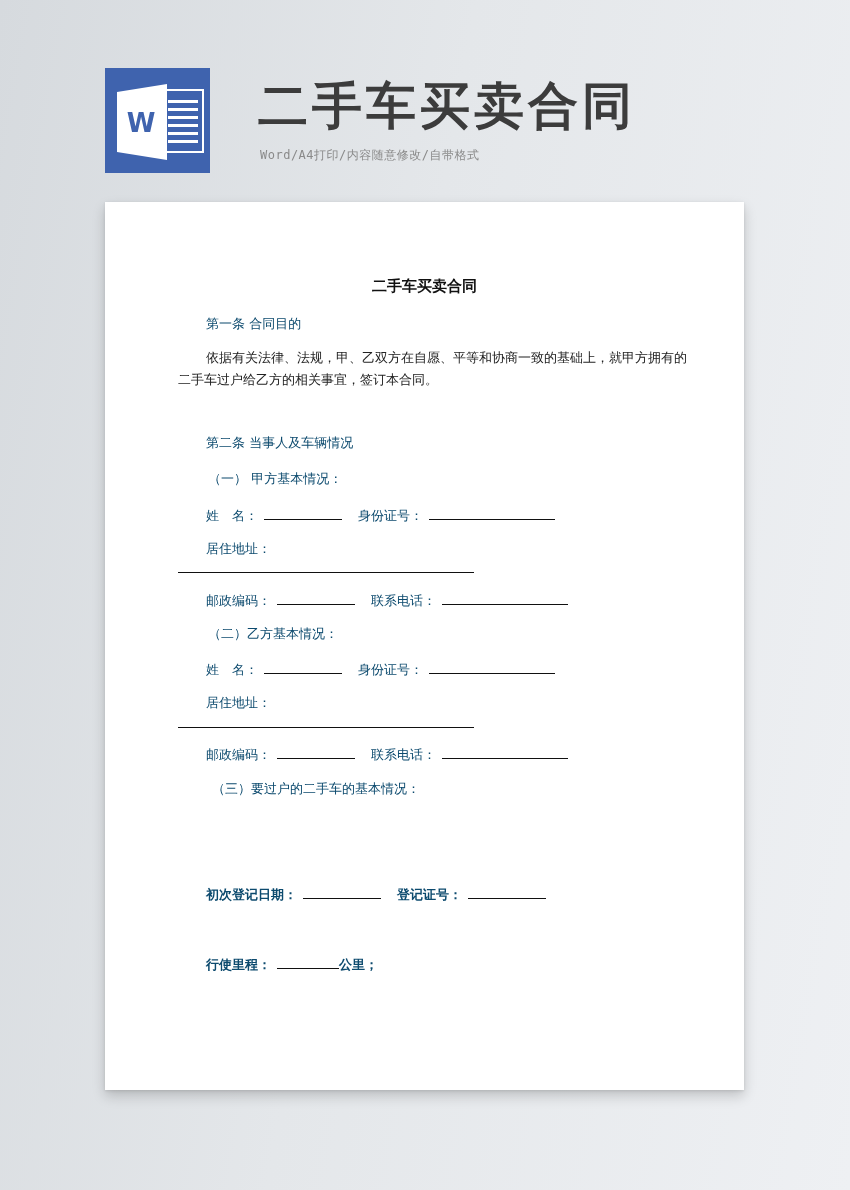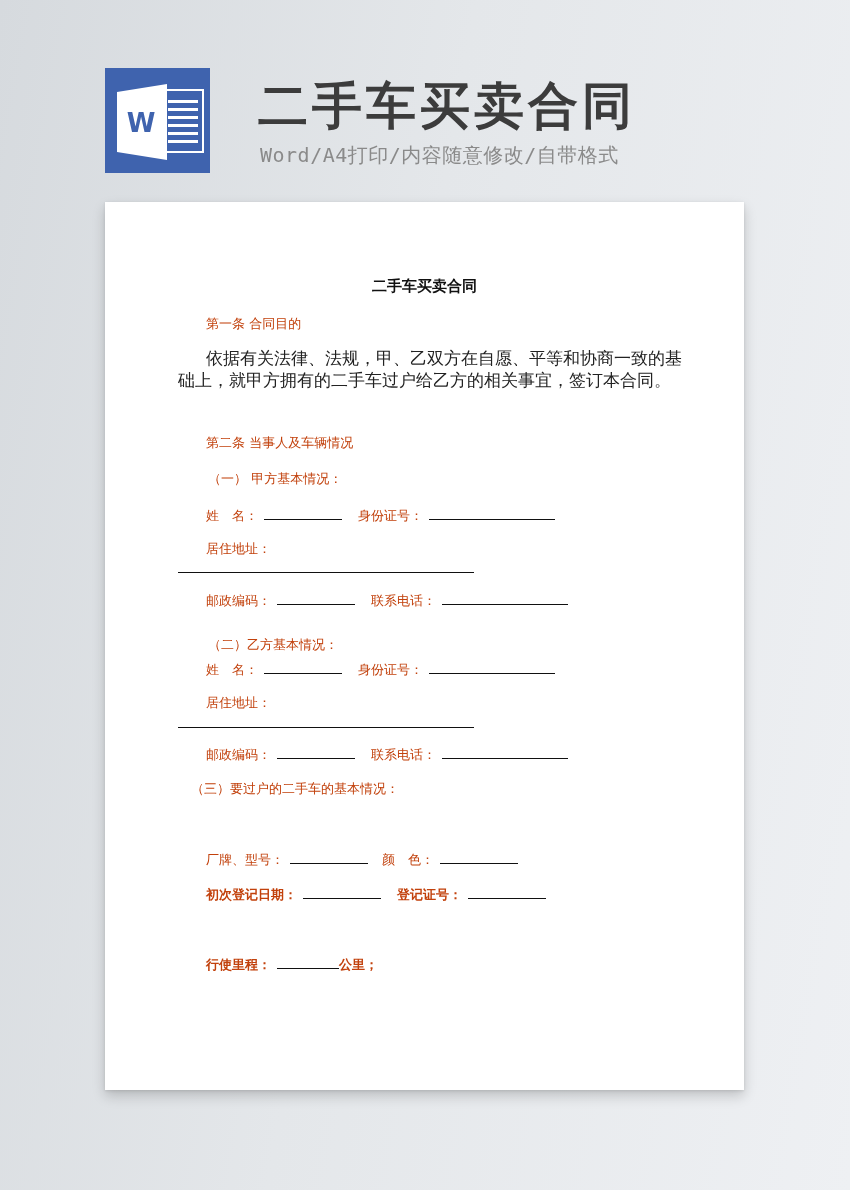--- a/index.html
+++ b/index.html
@@ -15,38 +15,38 @@
     .word-icon svg { position: absolute; left: 0; top: 0; }
     .header-title {
       position: absolute; left: 258px; top: 74px;
       font-family: "DejaVu Sans", "Liberation Sans", sans-serif;
       font-size: 50px; font-weight: bold; color: #3c3c3c; letter-spacing: 4px;
       line-height: 64px;
     }
     .header-sub {
       position: absolute; left: 260px; top: 143px;
       font-family: "DejaVu Sans Mono", "Liberation Mono", monospace;
-      font-size: 20px; color: #8a8a8a; line-height: 24px; letter-spacing: 0.5px;
+      font-size: 12px; color: #8a8a8a; line-height: 24px; letter-spacing: 0.5px;
     }
     .page {
       position: absolute; left: 105px; top: 202px; width: 639px; height: 888px;
       background: #ffffff;
       box-shadow: 0 6px 12px rgba(0,0,0,0.18), 0 1px 3px rgba(0,0,0,0.1);
     }
     .doc-title {
       position: absolute; left: 0; width: 100%; top: 74px; text-align: center;
       font-family: "DejaVu Sans", "Liberation Sans", sans-serif;
       font-size: 15px; font-weight: bold; color: #111; line-height: 20px;
     }
     .line {
-      position: absolute; font-size: 13px; color: #c2410c; line-height: 18px;
+      position: absolute; font-size: 13px; color: #0c4a6e; line-height: 18px;
       white-space: nowrap;
     }
     .para {
-      position: absolute; left: 73px; width: 520px; font-size: 17px; color: #222;
+      position: absolute; left: 73px; width: 520px; font-size: 13px; color: #222;
       line-height: 22px; text-indent: 28px;
     }
     .blank {
       display: inline-block; border-bottom: 1.3px solid #111; height: 13px;
       vertical-align: baseline; margin: 0 6px;
     }
     .rule {
       position: absolute; left: 73px; width: 296px; height: 0;
       border-top: 1.3px solid #111;
     }
@@ -82,33 +82,30 @@
   <div class="line" style="left:103px; top:268px;">（一） 甲方基本情况：</div>
   <div class="line" style="left:101px; top:304px;">
     <span>姓　名：</span><span class="blank" style="width:78px;"></span><span class="gap"></span><span>身份证号：</span><span class="blank" style="width:126px;"></span>
   </div>
   <div class="line" style="left:101px; top:338px;">居住地址：</div>
   <div class="rule" style="top:370px;"></div>
   <div class="line" style="left:101px; top:389px;">
     <span>邮政编码：</span><span class="blank" style="width:78px;"></span><span class="gap"></span><span>联系电话：</span><span class="blank" style="width:126px;"></span>
   </div>
 
-  <div class="line" style="left:103px; top:434px;">（二）乙方基本情况：</div>
+  <div class="line" style="left:103px; top:423px;">（二）乙方基本情况：</div>
   <div class="line" style="left:101px; top:458px;">
     <span>姓　名：</span><span class="blank" style="width:78px;"></span><span class="gap"></span><span>身份证号：</span><span class="blank" style="width:126px;"></span>
   </div>
   <div class="line" style="left:101px; top:492px;">居住地址：</div>
   <div class="rule" style="top:525px;"></div>
   <div class="line" style="left:101px; top:543px;">
     <span>邮政编码：</span><span class="blank" style="width:78px;"></span><span class="gap"></span><span>联系电话：</span><span class="blank" style="width:126px;"></span>
   </div>
 
-  <div class="line" style="left:86px; top:578px;">（三）要过户的二手车的基本情况：</div>
-  <div class="line" style="left:101px; top:648px;">
-    <span>厂牌、型号：</span><span class="blank" style="width:78px;"></span><span class="gap" style="width:8px;"></span><span>颜　色：</span><span class="blank" style="width:78px;"></span>
-  </div>
+  <div class="line" style="left:107px; top:578px;">（三）要过户的二手车的基本情况：</div>
   <div class="line" style="left:101px; top:683px;font-weight:bold;">
     <span>初次登记日期：</span><span class="blank" style="width:78px;"></span><span class="gap"></span><span>登记证号：</span><span class="blank" style="width:78px;"></span>
   </div>
   <div class="line" style="left:101px; top:753px;font-weight:bold;">
     <span>行使里程：</span><span class="blank" style="width:62px; margin-right:0;"></span><span>公里；</span>
   </div>
 </div>
 
 </body></html>

